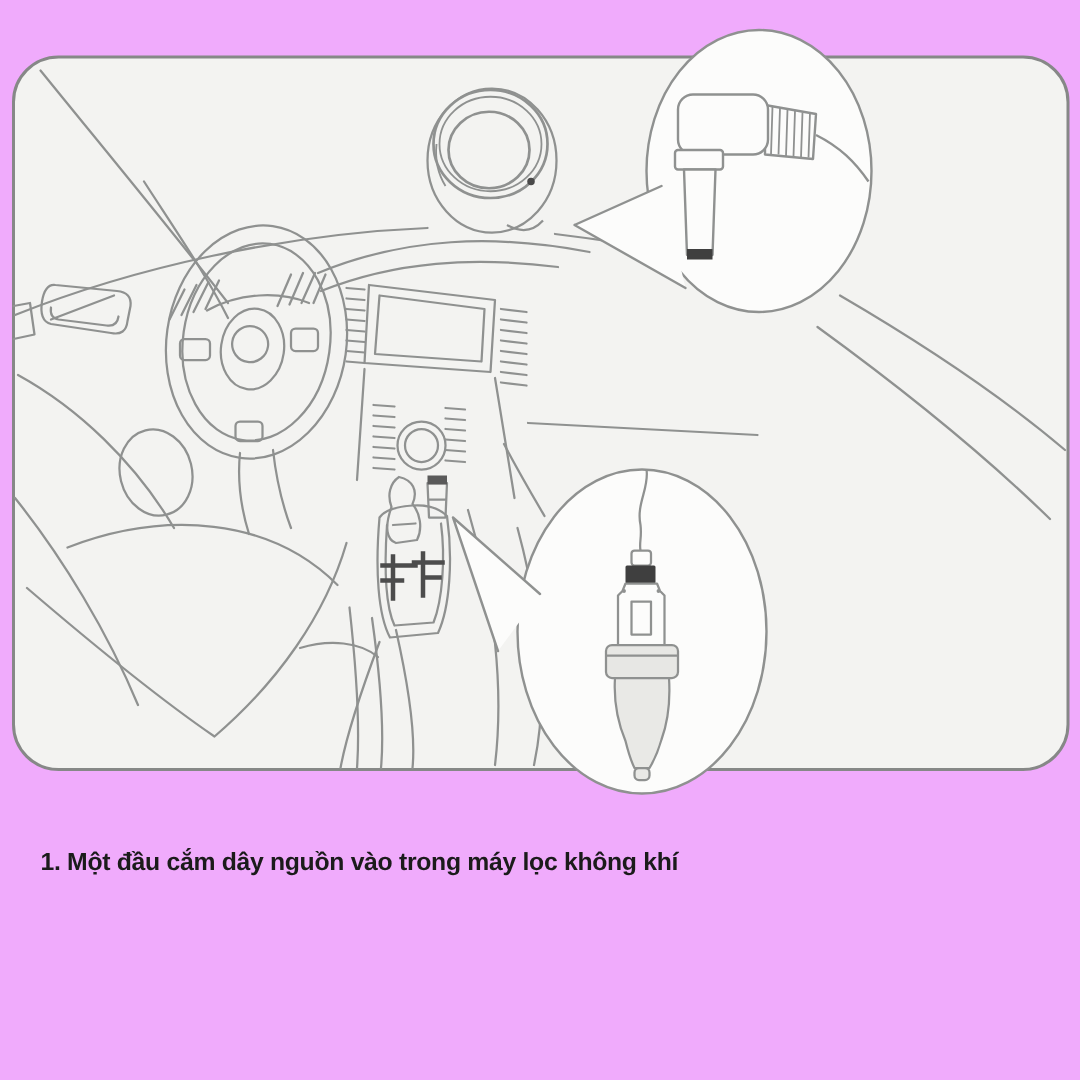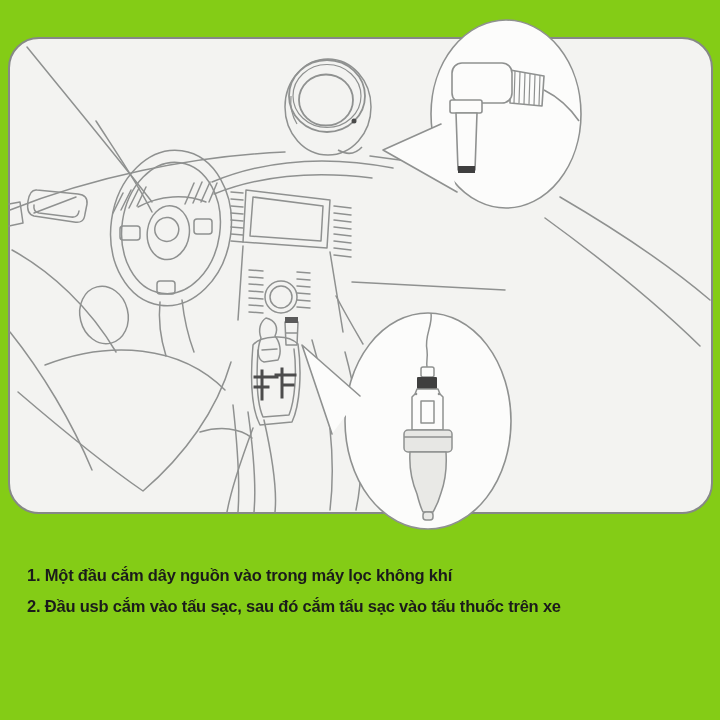--- a/index.html
+++ b/index.html
@@ -1,19 +1,19 @@
 <!DOCTYPE html>
 <html><head>
 <meta charset="utf-8">
 <style>
   html,body{margin:0;padding:0;}
   .stage{
     position:relative;
     width:720px;height:720px;
-    background:#84cc16;
+    background:#f0abfc;
     overflow:hidden;
     font-family:"Liberation Sans", sans-serif;
   }
   .stage svg{position:absolute;left:0;top:0;}
   .instructions{
     position:absolute;
     left:27px; top:560px; width:660px;
     color:#1b1b1b;
     font-size:16.5px;
     font-weight:700;
@@ -198,16 +198,15 @@
 
     <g stroke="#4c4c4c" stroke-width="3" fill="none" stroke-linecap="square">
       <path d="M 262,371 L 262,399 M 255,377 L 277,377 M 255,387 L 268,387"></path>
       <path d="M 282,369 L 282,397 M 276,375 L 295,375 M 282,385 L 293,385"></path>
     </g>
     <rect x="285" y="317" width="13" height="6" fill="#5a5a5a"></rect>
   </svg>
 
   <div class="instructions">
     <div class="instr-line">1. Một đầu cắm dây nguồn vào trong máy lọc không khí</div>
-    <div class="instr-line">2. Đầu usb cắm vào tấu sạc, sau đó cắm tấu sạc vào tấu thuốc trên xe</div>
   </div>
 
 </div>
 
 </body></html>

